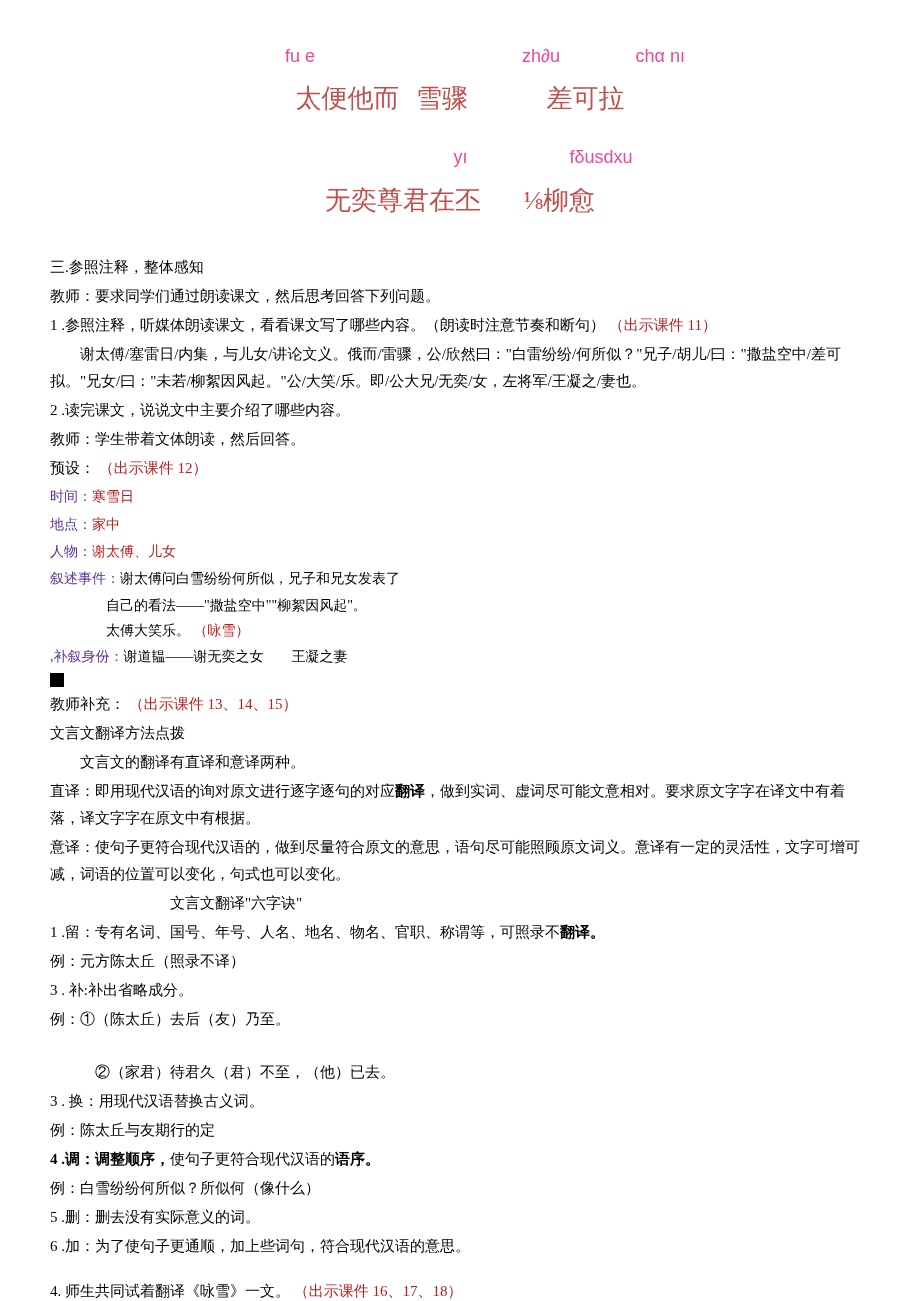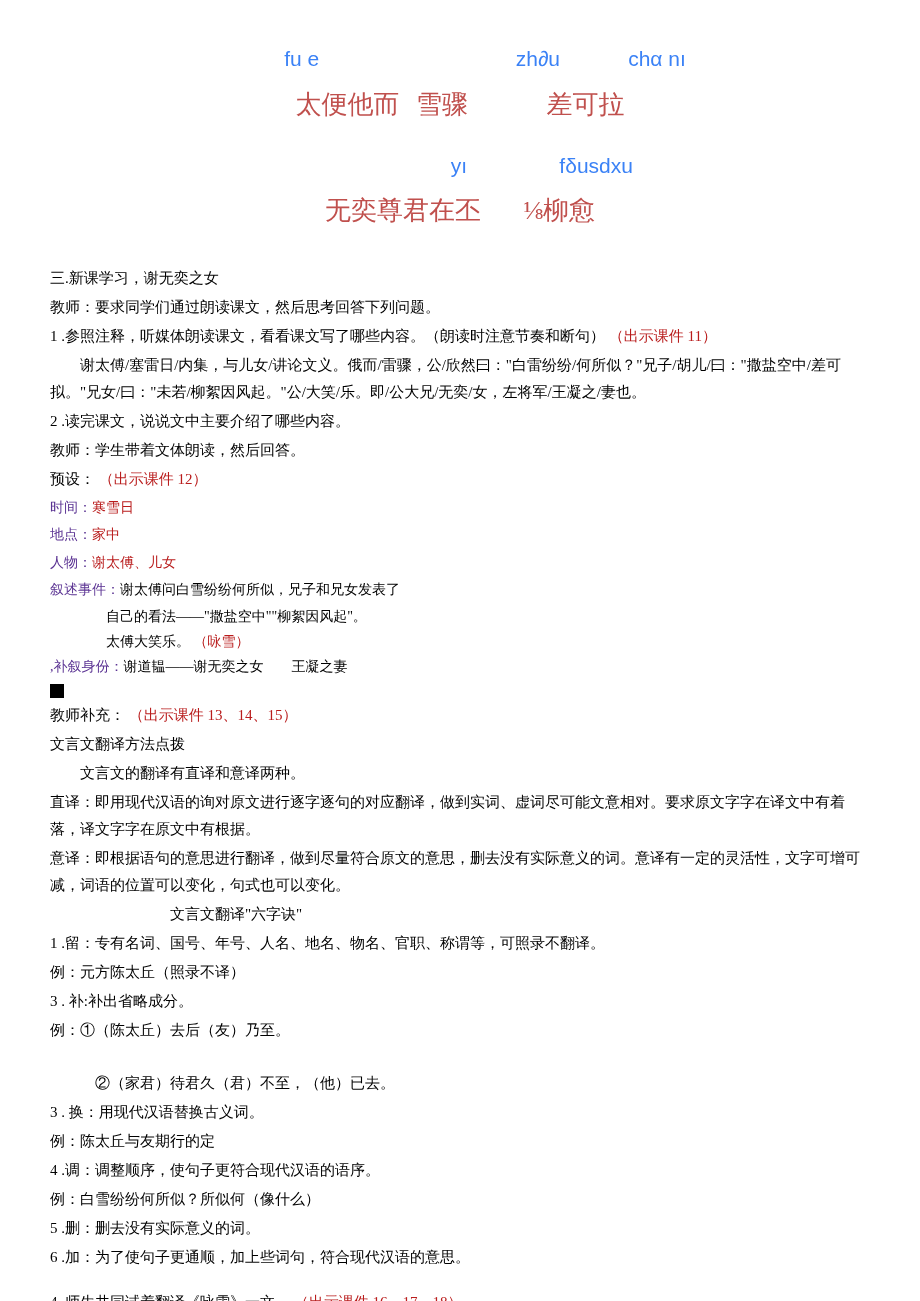--- a/index.html
+++ b/index.html
@@ -10,22 +10,22 @@
     line-height: 1.8;
     color: #000;
     background: #fff;
     padding: 40px 50px;
   }
   .pinyin-block {
     text-align: center;
     margin-bottom: 30px;
   }
   .pinyin-row {
-    font-size: 21px;
-    color: #3b82f6;
+    font-size: 18px;
+    color: #ec4899;
     margin-bottom: 4px;
     font-family: sans-serif;
   }
   .pinyin-row span { display: inline-block; }
   .hanzi-row {
     font-size: 26px;
     color: #c0504d;
     margin-bottom: 18px;
   }
   .hanzi-row span { display: inline-block; }
@@ -33,21 +33,21 @@
     font-weight: normal;
     margin-bottom: 2px;
   }
   .para { margin-bottom: 2px; }
   .indent { text-indent: 2em; }
   .purple { color: #b91c1c; }
   .small-header { color: #5b3393; font-size: 14px; text-align: center; }
   .small-line { font-size: 14px; margin-bottom: 2px; }
   .small-indent { text-indent: 4em; font-size: 14px; }
   .black-square { width: 14px; height: 14px; background: #000; display: block; margin: 4px 0; }
-  .bold { font-weight: normal; }
+  .bold { font-weight: bold; }
   .sub-indent { text-indent: 3em; margin-top: 26px; }
   .gap { height: 16px; }
 </style>
 </head>
 <body>
 
 <div class="pinyin-block">
   <div class="pinyin-row">
     <span style="width:120px;text-align:left;margin-left:50px">fu e</span>
     <span style="width:150px;text-align:right">zh∂u</span>
@@ -61,21 +61,21 @@
   <div class="pinyin-row">
     <span style="width:100px;text-align:right;margin-left:80px">yı</span>
     <span style="width:160px;text-align:right">fδusdxu</span>
   </div>
   <div class="hanzi-row">
     <span style="margin-right:36px">无奕尊君在丕</span>
     <span>⅛柳愈</span>
   </div>
 </div>
 
-<div class="para section-title">三.新课学习，谢无奕之女</div>
+<div class="para section-title">三.参照注释，整体感知</div>
 <div class="para">教师：要求同学们通过朗读课文，然后思考回答下列问题。</div>
 <div class="para">
   <span>1 .参照注释，听媒体朗读课文，看看课文写了哪些内容。（朗读时注意节奏和断句）</span>
   <span class="purple">（出示课件 11）</span>
 </div>
 <div class="para indent">谢太傅/塞雷日/内集，与儿女/讲论文义。俄而/雷骤，公/欣然曰："白雷纷纷/何所似？"兄子/胡儿/曰："撒盐空中/差可拟。"兄女/曰："未若/柳絮因风起。"公/大笑/乐。即/公大兄/无奕/女，左将军/王凝之/妻也。</div>
 <div class="para">2 .读完课文，说说文中主要介绍了哪些内容。</div>
 <div class="para">教师：学生带着文体朗读，然后回答。</div>
 <div class="para">
   <span>预设：</span>
@@ -106,21 +106,21 @@
 
 <div class="para">
   <span>教师补充：</span>
   <span class="purple">（出示课件 13、14、15）</span>
 </div>
 <div class="para">文言文翻译方法点拨</div>
 <div class="para indent">文言文的翻译有直译和意译两种。</div>
 <div class="para">
   <span>直译：即用现代汉语的询对原文进行逐字逐句的对应</span><span class="bold">翻译</span><span>，做到实词、虚词尽可能文意相对。要求原文字字在译文中有着落，译文字字在原文中有根据。</span>
 </div>
-<div class="para">意译：即根据语句的意思进行翻译，做到尽量符合原文的意思，删去没有实际意义的词。意译有一定的灵活性，文字可增可减，词语的位置可以变化，句式也可以变化。</div>
+<div class="para">意译：使句子更符合现代汉语的，做到尽量符合原文的意思，语句尽可能照顾原文词义。意译有一定的灵活性，文字可增可减，词语的位置可以变化，句式也可以变化。</div>
 <div class="para" style="text-indent:8em">文言文翻译"六字诀"</div>
 
 <div class="para">
   <span>1 .留：专有名词、国号、年号、人名、地名、物名、官职、称谓等，可照录不</span><span class="bold">翻译。</span>
 </div>
 <div class="para">例：元方陈太丘（照录不译）</div>
 <div class="para">3 . 补:补出省略成分。</div>
 <div class="para">例：①（陈太丘）去后（友）乃至。</div>
 <div class="para sub-indent">②（家君）待君久（君）不至，（他）已去。</div>
 <div class="para">3 . 换：用现代汉语替换古义词。</div>

